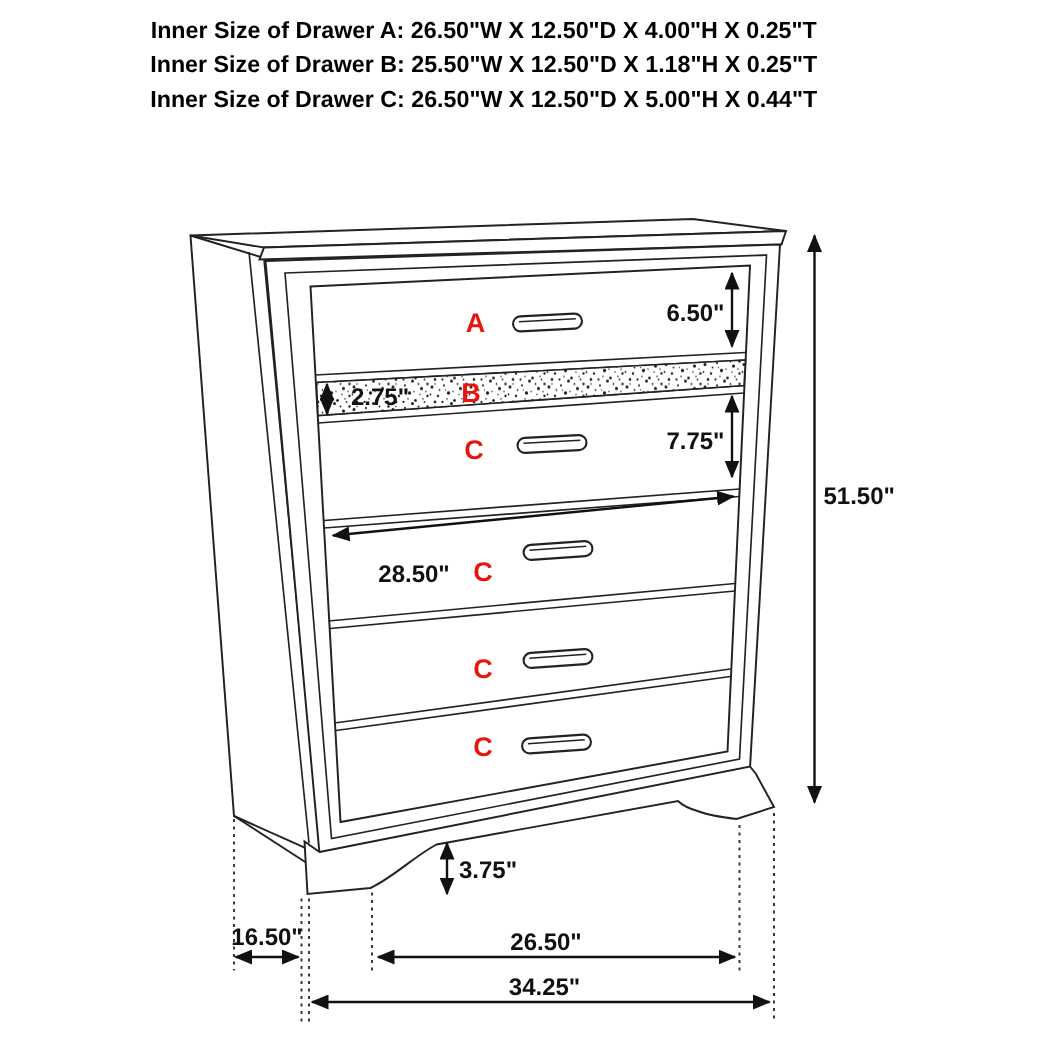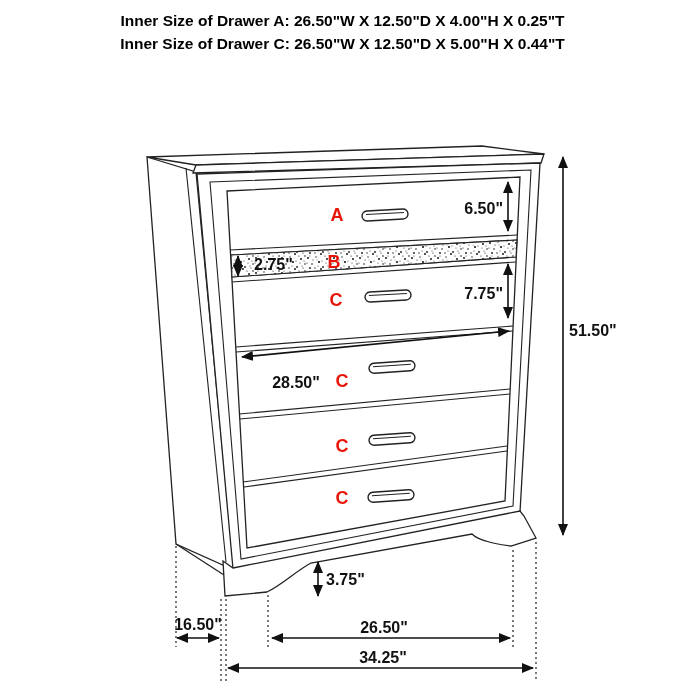--- a/index.html
+++ b/index.html
@@ -1,18 +1,18 @@
 <!DOCTYPE html>
 <html><head>
 <meta charset="utf-8">
 <style>
   html,body{margin:0;padding:0;background:#fff;}
   #stage{
     position:relative;width:601px;height:700px;background:#ffffff;
-    font-family:"Liberation Sans",sans-serif;overflow:hidden;margin-left:20px;
+    font-family:"Liberation Sans",sans-serif;overflow:hidden;
   }
   #spec-header{
     position:absolute;top:9px;left:0;width:645px;
     text-align:center;font-weight:bold;font-size:15.5px;line-height:23px;
     color:#000;letter-spacing:0;
   }
   svg text{font-family:"Liberation Sans",sans-serif;}
   .dim-label{font-size:16px;font-weight:bold;fill:#111;}
   .drawer-letter{font-size:18px;font-weight:bold;}
   .outline{fill:none;stroke:#222;stroke-width:1.3;}
@@ -21,20 +21,21 @@
   .dimline{stroke:#111;stroke-width:1.6;fill:none;}
   .dotted{stroke:#333;stroke-width:1.3;fill:none;stroke-dasharray:2 3;}
 </style>
 </head>
 <body>
 
 <div id="stage">
 
   <div id="spec-header">
     <div>Inner Size of Drawer A: 26.50"W X 12.50"D X 4.00"H X 0.25"T</div>
+    <div>Inner Size of Drawer B: 25.50"W X 12.50"D X 1.18"H X 0.25"T</div>
     <div>Inner Size of Drawer C: 26.50"W X 12.50"D X 5.00"H X 0.44"T</div>
   </div>
 
   <svg width="700" height="700" viewBox="0 0 700 700">
     <defs>
       <marker id="ah" markerUnits="userSpaceOnUse" markerWidth="12" markerHeight="10" refX="11" refY="5" orient="auto-start-reverse">
         <path d="M0,0 L12,5 L0,10 Z" fill="#111"></path>
       </marker>
       <pattern id="speckle" width="26" height="15" patternUnits="userSpaceOnUse">
         <rect width="26" height="15" fill="#fff"></rect>

